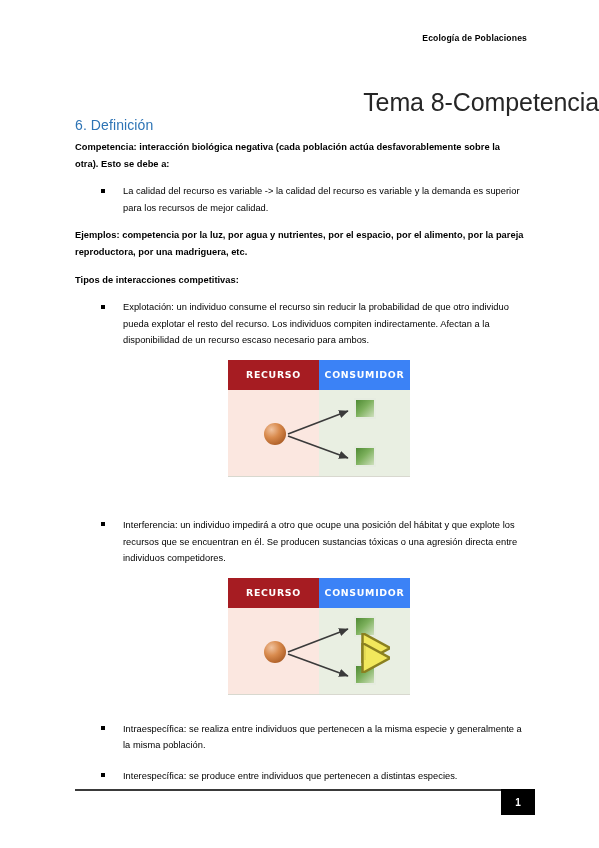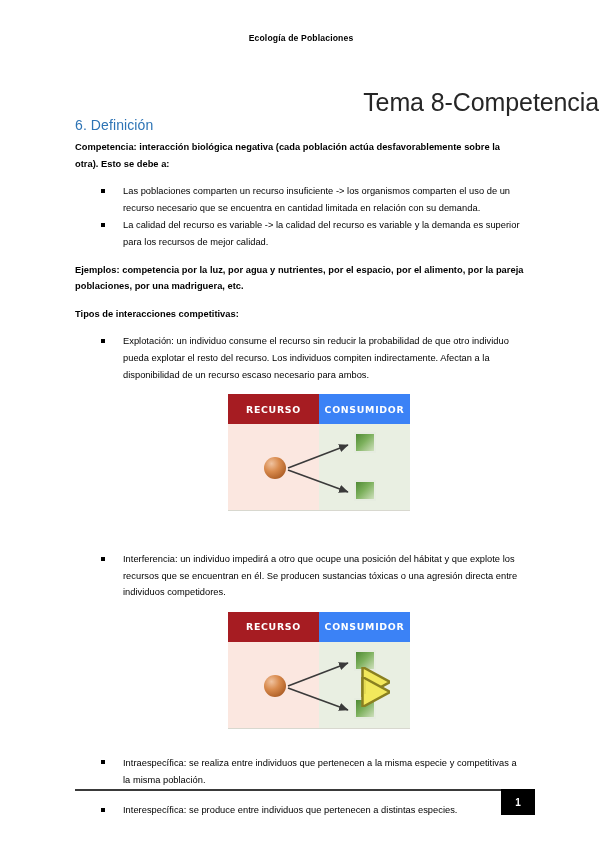--- a/index.html
+++ b/index.html
@@ -19,21 +19,21 @@
     overflow: hidden;
     box-sizing: border-box;
   }
 
   
   .doc-header {
     position: absolute;
     top: 33px;
     left: 75px;
     right: 72px;
-    text-align: center;
+    text-align: right;
     font-size: 8.6px;
     font-weight: bold;
     letter-spacing: 0.15px;
     color: #000;
   }
 
   
   .doc-title {
     position: absolute;
     top: 71px;
@@ -207,29 +207,25 @@
 
   <div class="content">
 
     <h2 class="section-heading">6. Definición</h2>
 
     <p class="para">Competencia: interacción biológica negativa (cada población actúa desfavorablemente sobre la otra). Esto se debe a:</p>
 
     <ul class="bullets">
       <li>
         <span class="bullet-dot"></span>
-        <span>Las poblaciones comparten un recurso insuficiente -&gt; los organismos comparten el uso de un recurso necesario que se encuentra en cantidad limitada en relación con su demanda.</span>
-      </li>
-      <li>
-        <span class="bullet-dot"></span>
         <span>La calidad del recurso es variable -&gt; la calidad del recurso es variable y la demanda es superior para los recursos de mejor calidad.</span>
       </li>
     </ul>
 
-    <p class="para">Ejemplos: competencia por la luz, por agua y nutrientes, por el espacio, por el alimento, por la pareja poblaciones, por una madriguera, etc.</p>
+    <p class="para">Ejemplos: competencia por la luz, por agua y nutrientes, por el espacio, por el alimento, por la pareja reproductora, por una madriguera, etc.</p>
 
     <p class="para">Tipos de interacciones competitivas:</p>
 
     <ul class="bullets">
       <li>
         <span class="bullet-dot"></span>
         <span>Explotación: un individuo consume el recurso sin reducir la probabilidad de que otro individuo pueda explotar el resto del recurso. Los individuos compiten indirectamente. Afectan a la disponibilidad de un recurso escaso necesario para ambos.</span>
       </li>
     </ul>
 
@@ -294,21 +290,21 @@
           <line x1="60" y1="46" x2="120" y2="68" stroke="#3a3a3a" stroke-width="1.6" marker-end="url(#ah2)"></line>
           <line x1="137" y1="40" x2="137" y2="50" stroke="#f2e85c" stroke-width="5" marker-start="url(#ahy-up)" marker-end="url(#ahy-dn)"></line>
           <line x1="137" y1="38" x2="137" y2="52" stroke="#8a8020" stroke-width="0.4" fill="none" opacity="0.6"></line>
         </svg>
       </div>
     </div>
 
     <ul class="bullets spaced" style="margin-top:26px">
       <li>
         <span class="bullet-dot"></span>
-        <span>Intraespecífica: se realiza entre individuos que pertenecen a la misma especie y competitivas a la misma población.</span>
+        <span>Intraespecífica: se realiza entre individuos que pertenecen a la misma especie y generalmente a la misma población.</span>
       </li>
       <li>
         <span class="bullet-dot"></span>
         <span>Interespecífica: se produce entre individuos que pertenecen a distintas especies.</span>
       </li>
     </ul>
 
   </div>
 
   <div class="doc-footer">

